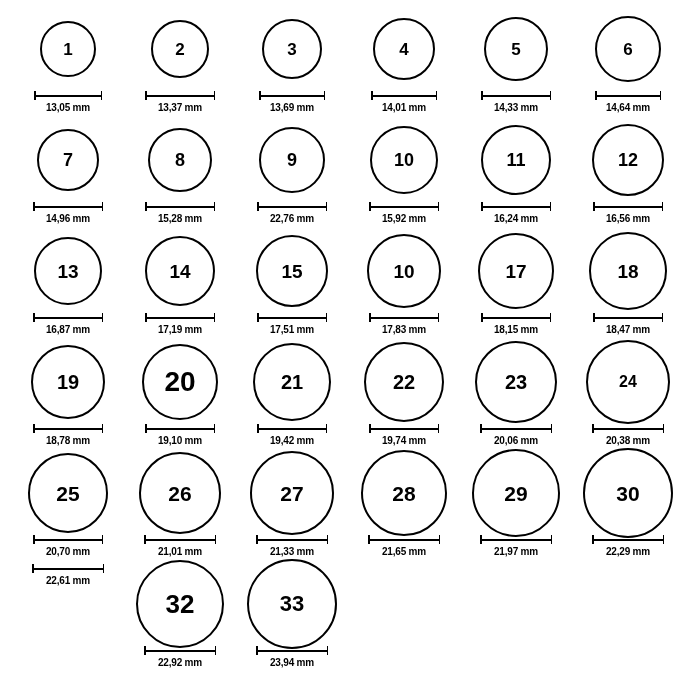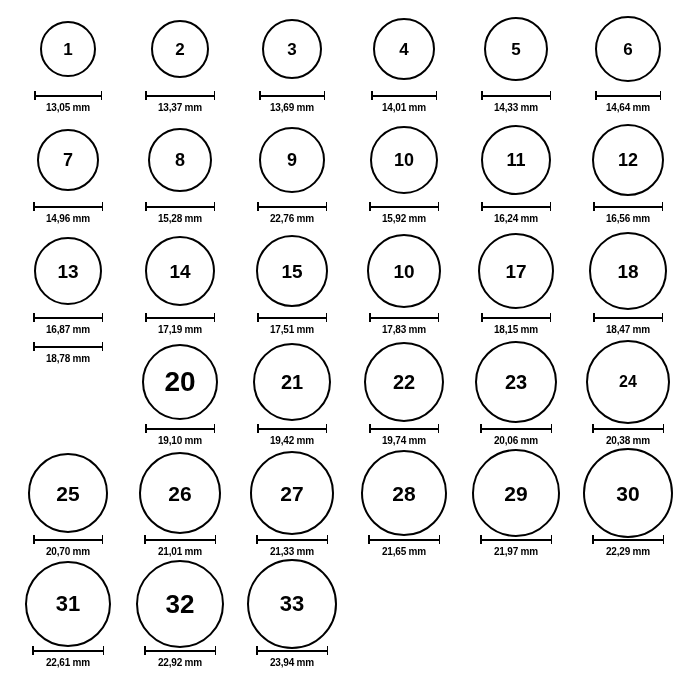--- a/index.html
+++ b/index.html
@@ -339,20 +339,25 @@
           <div class="measure">
             <div class="bar" style="width: 70px;">
               <i></i>
             </div>
             <div class="label">18,47 mm</div>
           </div>
         </div>
       </div>
       <div class="row">
         <div class="cell">
+          <div class="circle-wrap">
+            <div class="circle" style="width: 74px; height: 74px;">
+              <span style="font-size: 20px;">19</span>
+            </div>
+          </div>
           <div class="measure">
             <div class="bar" style="width: 70px;">
               <i></i>
             </div>
             <div class="label">18,78 mm</div>
           </div>
         </div>
         <div class="cell">
           <div class="circle-wrap">
             <div class="circle" style="width: 76px; height: 76px;">
@@ -494,25 +499,20 @@
           <div class="measure">
             <div class="bar" style="width: 72px;">
               <i></i>
             </div>
             <div class="label">22,29 mm</div>
           </div>
         </div>
       </div>
       <div class="row">
         <div class="cell">
-          <div class="circle-wrap">
-            <div class="circle" style="width: 86px; height: 86px;">
-              <span style="font-size: 22px;">31</span>
-            </div>
-          </div>
           <div class="measure">
             <div class="bar" style="width: 72px;">
               <i></i>
             </div>
             <div class="label">22,61 mm</div>
           </div>
         </div>
         <div class="cell">
           <div class="circle-wrap">
             <div class="circle" style="width: 88px; height: 88px;">

